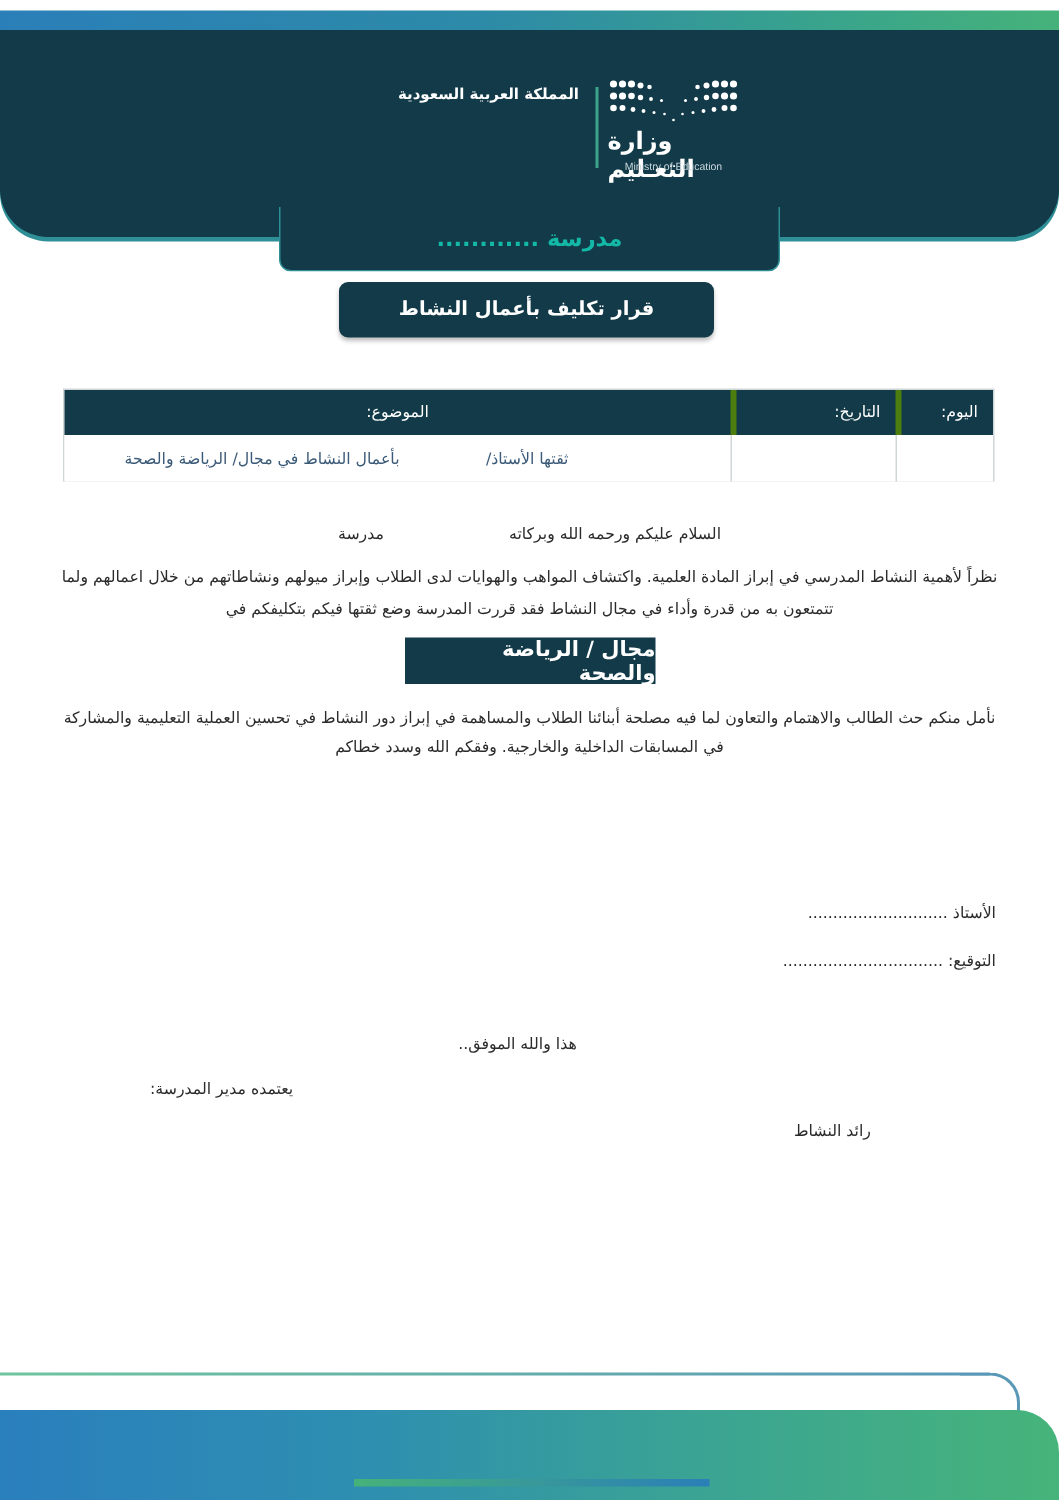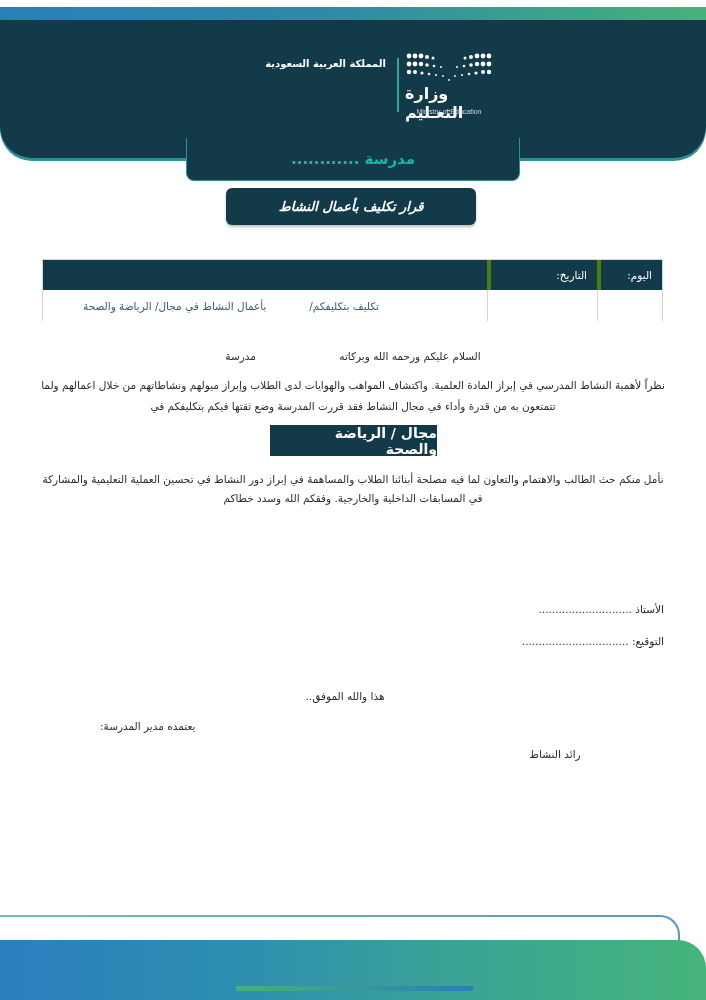--- a/index.html
+++ b/index.html
@@ -45,21 +45,21 @@
       background: #123a48; border: 1px solid #2e8f96; border-top: none;
       border-radius: 0 0 8px 8px;
       color: #14b8a6; font-size: 15px; font-weight: bold;
       display: flex; align-items: center; justify-content: center; direction: rtl;
     }
     .title-box {
       position: absolute; left: 226px; top: 188px; width: 250px; height: 37px;
       background: #123a48; border-radius: 6px;
       box-shadow: 0 2px 3px rgba(0,0,0,0.25);
       color: #ffffff; font-size: 13px; font-weight: bold;
-      display: flex; align-items: center; justify-content: center; direction: rtl; font-style: italic;
+      display: flex; align-items: center; justify-content: center; direction: rtl;
     }
 
     
     .info-table {
       position: absolute; left: 42px; top: 259px; width: 621px; height: 62px;
       border: 1px solid #cfd6d8; direction: rtl;
     }
     .info-row { display: flex; height: 30px; }
     .info-row.head { background: #123a48; color: #ffffff; }
     .info-row.body { height: 31px; background: #ffffff; }
@@ -169,26 +169,27 @@
   <div class="logo-en">Ministry of Education</div>
 </div>
 
 <div class="school-box">مدرسة ............</div>
 <div class="title-box">قرار تكليف بأعمال النشاط</div>
 
 <div class="info-table">
   <div class="info-row head">
     <div class="cell c-day">اليوم:</div>
     <div class="cell c-date">التاريخ:</div>
+    <div class="cell c-subject">الموضوع:</div>
   </div>
   <div class="info-row body">
     <div class="cell c-day"></div>
     <div class="cell c-date"></div>
     <div class="cell c-subject c-subject-body">
-      <span>تكليف بتكليفكم/</span>
+      <span>ثقتها الأستاذ/</span>
       <span>بأعمال النشاط في مجال/ الرياضة والصحة</span>
     </div>
   </div>
 </div>
 
 <div class="body-text greet">
   <span class="g1">السلام عليكم ورحمه الله وبركاته</span>
   <span>مدرسة</span>
 </div>
 

